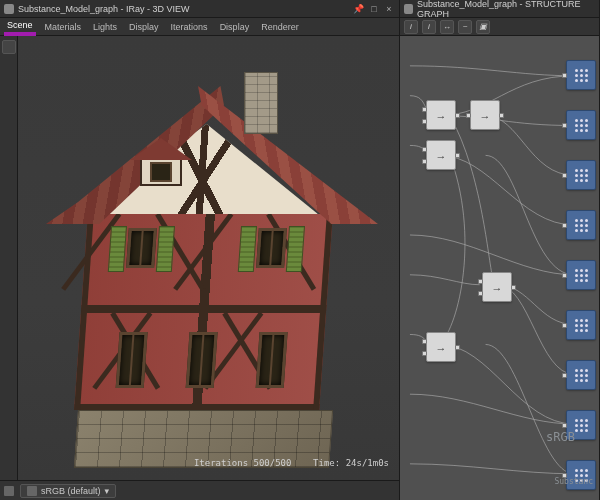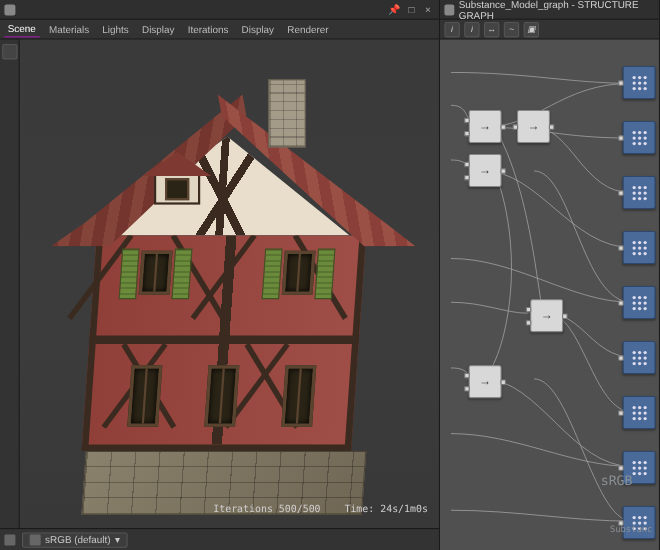--- a/index.html
+++ b/index.html
@@ -50,21 +50,21 @@
     height: 18px;
     background: #333;
     border-bottom: 1px solid #1a1a1a;
     display: flex;
     align-items: center;
     padding: 0 4px;
     gap: 6px;
     font-size: 9px;
   }
   .tab { color: #bbb; cursor: pointer; padding: 2px 3px; }
-  .tab.active { color: #fff; border-bottom: 1px solid #a21caf; }
+  .tab.active { color: #fff; border-bottom: 4px solid #a21caf; }
   .toolbar-right {
     height: 18px;
     background: #333;
     border-bottom: 1px solid #1a1a1a;
     display: flex;
     align-items: center;
     padding: 0 4px;
     gap: 4px;
   }
   .tool-btn {
@@ -290,20 +290,21 @@
     font-size:8px;color:#8a8f94;font-family:monospace;
   }
 </style>
 </head>
 <body>
 
 <div class="panel panel-left">
 
   <div class="titlebar">
     <div class="title-icon"></div>
+    <span>Substance_Model_graph - IRay - 3D VIEW</span>
     <span class="spacer"></span>
     <span class="win-btn">📌</span>
     <span class="win-btn">□</span>
     <span class="win-btn">×</span>
   </div>
 
   <div class="tabbar">
     <span class="tab active">Scene</span>
     <span class="tab">Materials</span>
     <span class="tab">Lights</span>

